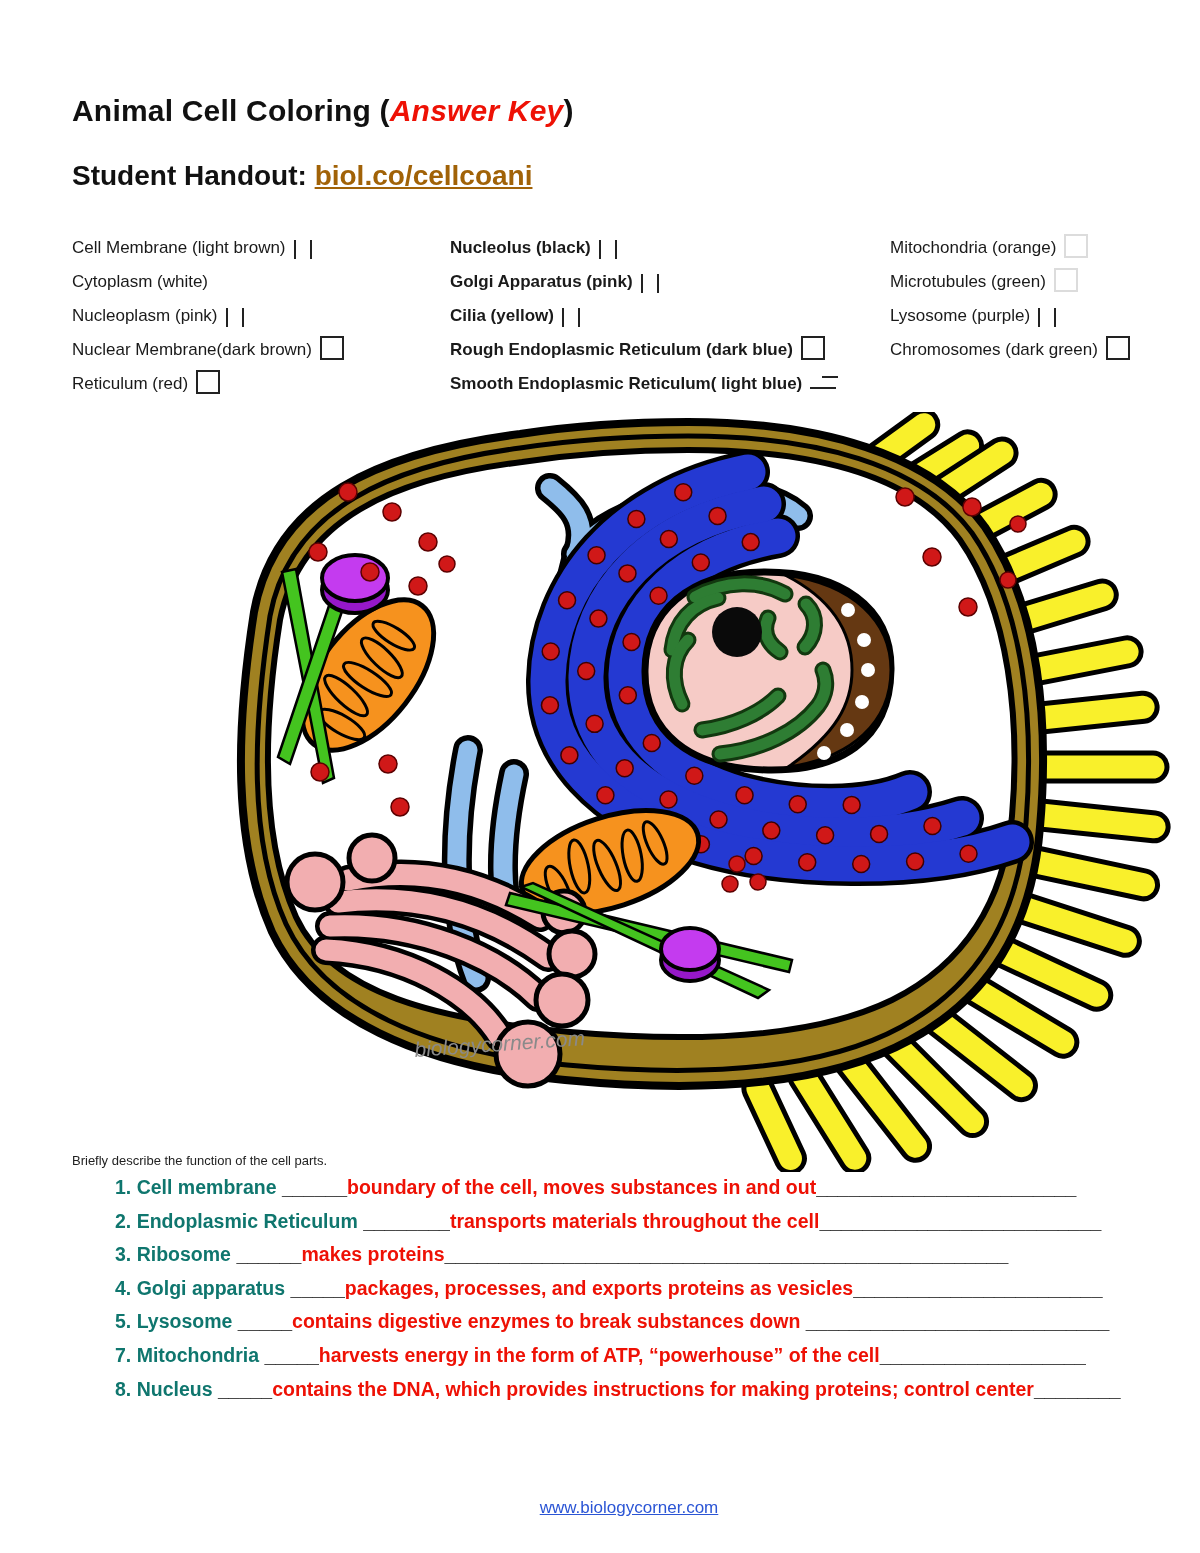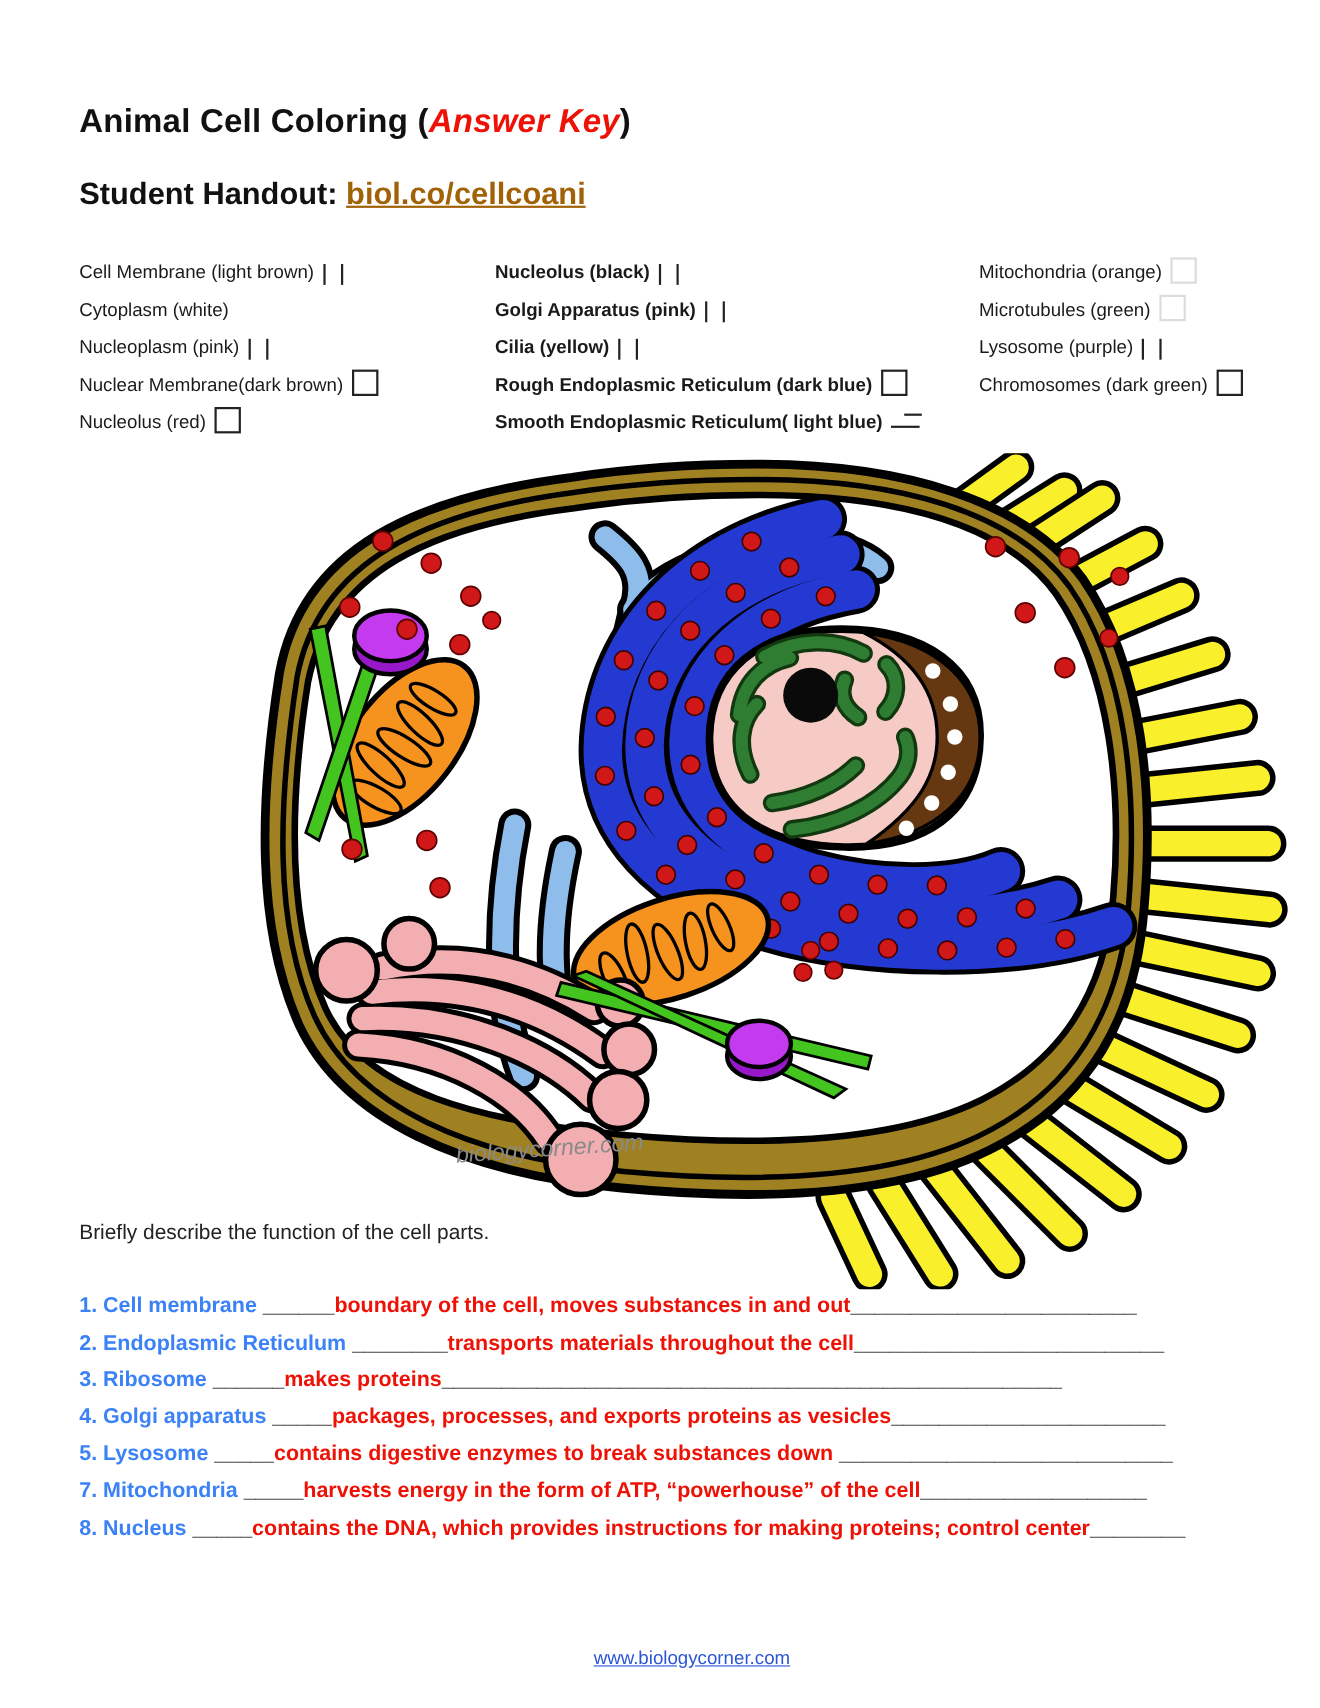--- a/index.html
+++ b/index.html
@@ -22,43 +22,43 @@
   .bars i+i{margin-left:14px;}
   .box{width:20px;height:20px;border:2px solid #222;margin-bottom:6px;}
   .faintbox{width:20px;height:20px;border:2px solid #dcdcdc;margin-bottom:6px;}
   .eq{width:28px;height:20px;position:relative;margin-bottom:4px;}
   .eq i{position:absolute;background:#222;height:2px;display:block;}
   .eq i.t{width:16px;right:0;top:3px;}
   .eq i.b{width:26px;left:0;top:14px;}
   
   .diagram{left:220px;top:412px;width:960px;height:760px;}
   
-  .intro{left:72px;top:1110px;font-size:19px;color:#222;}
+  .intro{left:72px;top:1153px;font-size:13px;color:#222;}
   .qa{left:72px;top:1171px;width:1075px;font-size:19.5px;font-weight:bold;line-height:33.6px;white-space:nowrap;}
-  .qa .q{color:#3b82f6;}
+  .qa .q{color:#0f766e;margin-left:43px;}
   .qa .a{color:#ee1105;}
   .qa .u{color:#111;letter-spacing:0;}
   
   .footer{left:0;top:1498px;width:1200px;text-align:center;font-size:17px;padding-left:29px;}
   .footer a{color:#2b55d5;text-decoration:underline;cursor:pointer;}
 </style>
 </head>
 <body>
 
 <div class="abs title"><span>Animal Cell Coloring (</span><span class="red">Answer Key</span><span>)</span></div>
 
 <div class="abs subtitle"><span>Student Handout: </span><a>biol.co/cellcoani</a></div>
 
 <div class="abs key">
   <div class="kcol kcol1">
     <div class="krow"><span>Cell Membrane (light brown)</span><span class="mark bars"><i></i><i></i></span></div>
     <div class="krow"><span>Cytoplasm (white)</span></div>
     <div class="krow"><span>Nucleoplasm (pink)</span><span class="mark bars"><i></i><i></i></span></div>
     <div class="krow"><span>Nuclear Membrane(dark brown)</span><span class="mark box"></span></div>
-    <div class="krow"><span>Nucleolus (red)</span><span class="mark box"></span></div>
+    <div class="krow"><span>Reticulum (red)</span><span class="mark box"></span></div>
   </div>
   <div class="kcol kcol2">
     <div class="krow"><span>Nucleolus (black)</span><span class="mark bars"><i></i><i></i></span></div>
     <div class="krow"><span>Golgi Apparatus (pink)</span><span class="mark bars"><i></i><i></i></span></div>
     <div class="krow"><span>Cilia (yellow)</span><span class="mark bars"><i></i><i></i></span></div>
     <div class="krow"><span>Rough Endoplasmic Reticulum (dark blue)</span><span class="mark box"></span></div>
     <div class="krow"><span>Smooth Endoplasmic Reticulum( light blue)</span><span class="mark eq"><i class="t"></i><i class="b"></i></span></div>
   </div>
   <div class="kcol kcol3">
     <div class="krow"><span>Mitochondria (orange)</span><span class="mark faintbox"></span></div>

